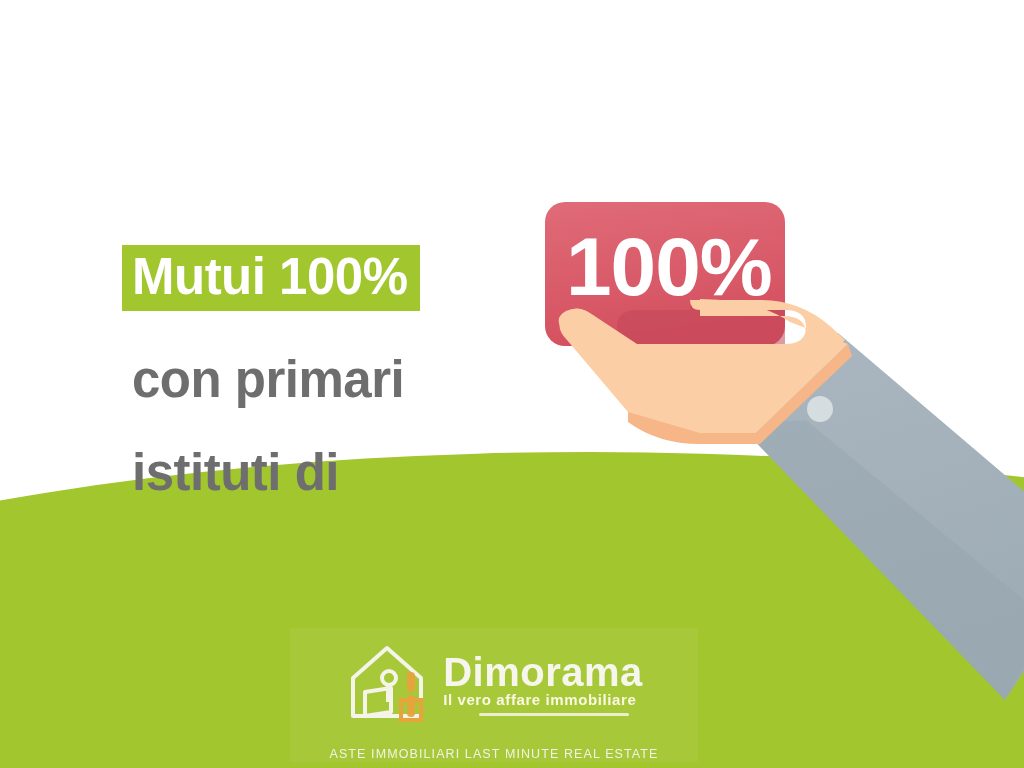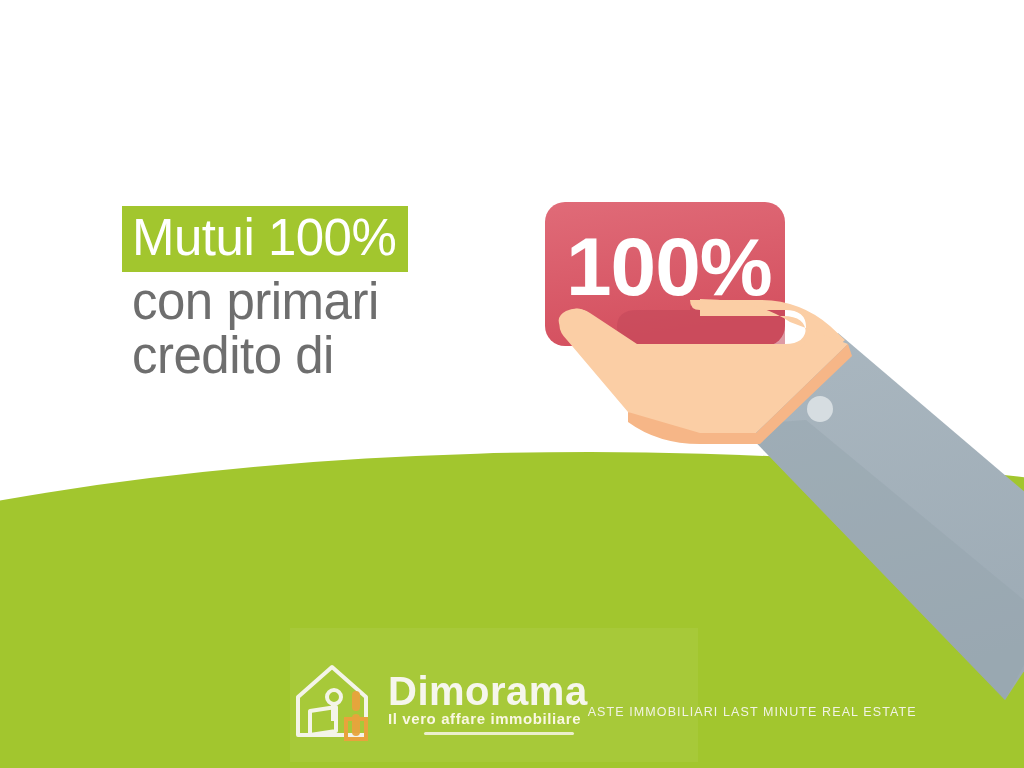--- a/index.html
+++ b/index.html
@@ -39,26 +39,27 @@
   }
 
   
   .headline {
     position: absolute;
     left: 125px;
     top: 206px;
     width: 420px;
   }
   .headline-line {
-    font-weight: normal;
+    font-weight: bold;
     font-size: 51px;
     line-height: 54px;
     letter-spacing: -0.5px;
     color: #6E6E6E;
     white-space: nowrap;
+    margin-top: 39px;
   }
   .headline-line.highlight {
     display: inline-block;
     background: #A2C62E;
     color: #FFFFFF;
     padding: 5px 12px 7px 10px;
     margin-left: -3px;
     margin-bottom: 3px;
   }
   .headline-line.plain {
@@ -76,21 +77,21 @@
 
   
   .logo-block {
     position: absolute;
     left: 290px;
     top: 628px;
     width: 408px;
     height: 134px;
     background: rgba(255,255,255,0.055);
     display: flex;
-    flex-direction: row;
+    flex-direction: column;
     align-items: center;
     justify-content: flex-start;
     padding-top: 10px;
     box-sizing: border-box;
   }
   .logo-main {
     display: flex;
     align-items: center;
     gap: 6px;
   }
@@ -211,21 +212,21 @@
 
       <path d="M 628 412 L 700 433 L 756 433 L 848 344 L 852 356 L 760 444 L 700 444 Q 658 444 628 422 Z" fill="#F6B687"></path>
 
       <circle cx="820" cy="409" r="13" fill="#D6DDE1"></circle>
     </g>
   </svg>
 
   <div class="headline">
     <div class="headline-line highlight">Mutui 100%</div>
     <div class="headline-line plain">con primari</div>
-    <div class="headline-line plain">credito di</div>
+    <div class="headline-line plain">istituti di</div>
   </div>
 
   <div class="logo-block">
     <div class="logo-main">
 
       <div class="logo-mark">
         <svg viewBox="0 0 92 86" width="92" height="86" xmlns="http://www.w3.org/2000/svg">
 
           <path d="M 8 40 L 42 10 L 76 40 L 76 78 L 8 78 Z" fill="none" stroke="#F4F4E8" stroke-width="4" stroke-linejoin="round"></path>
 

